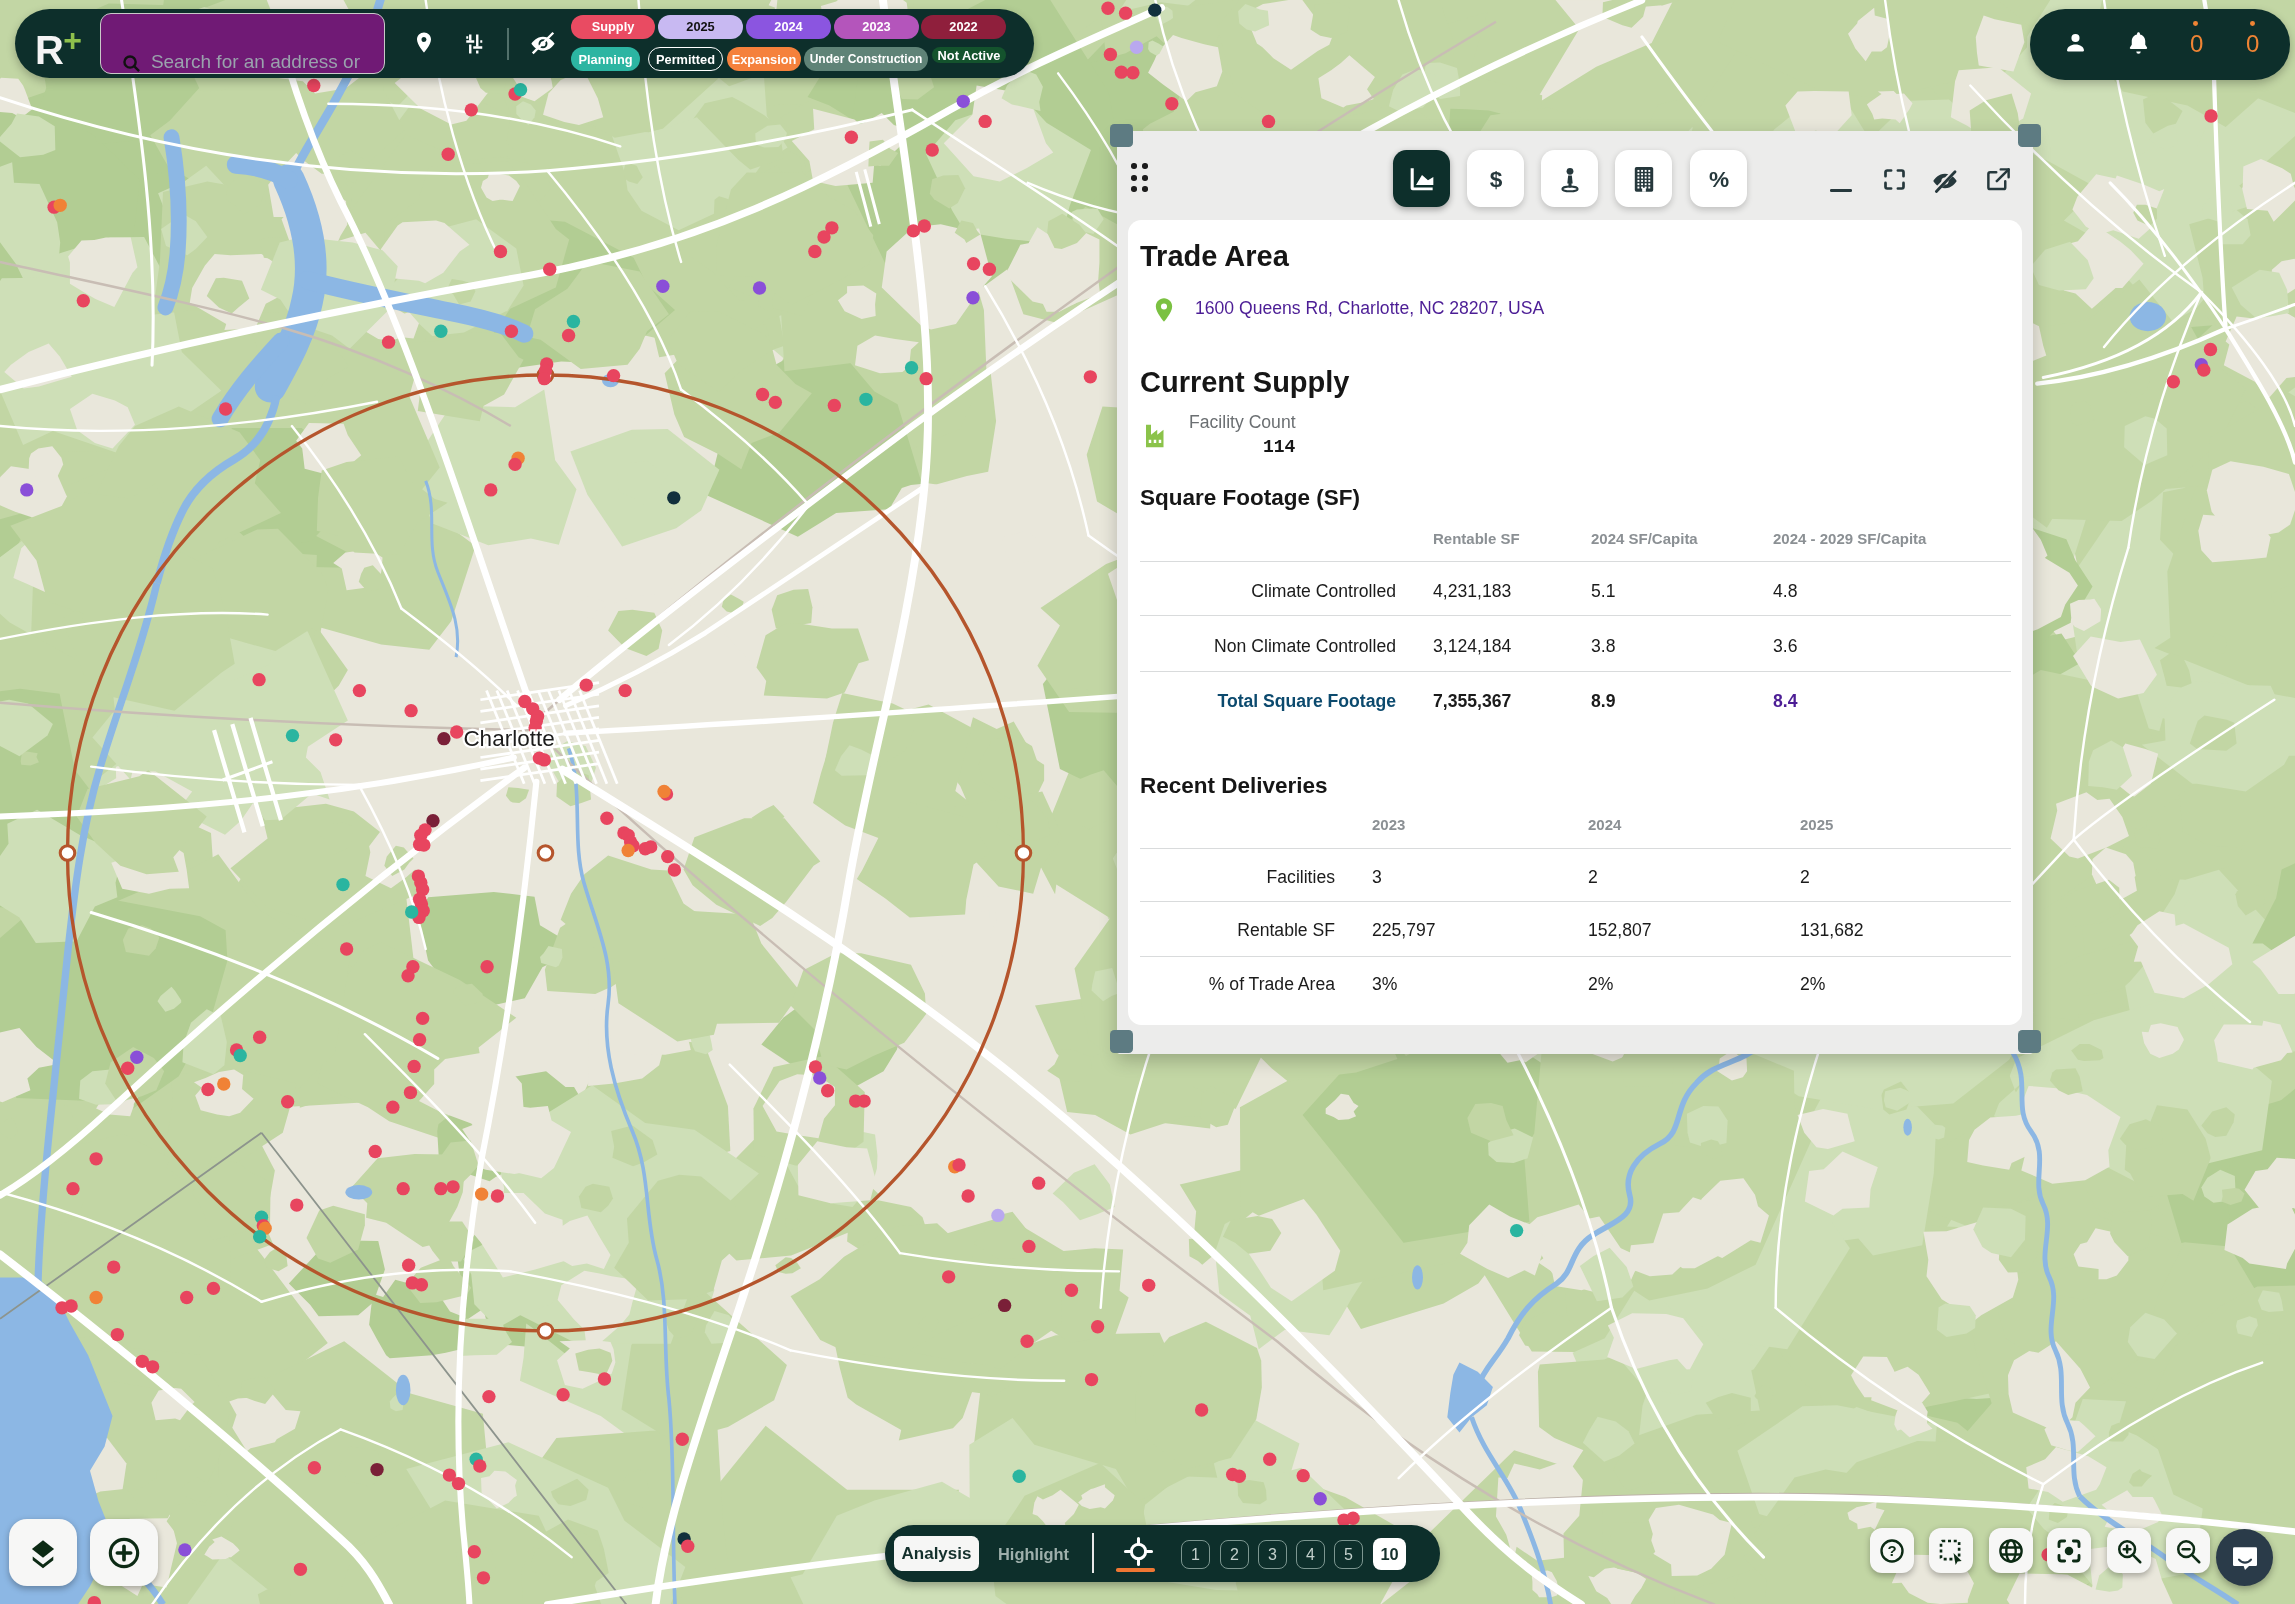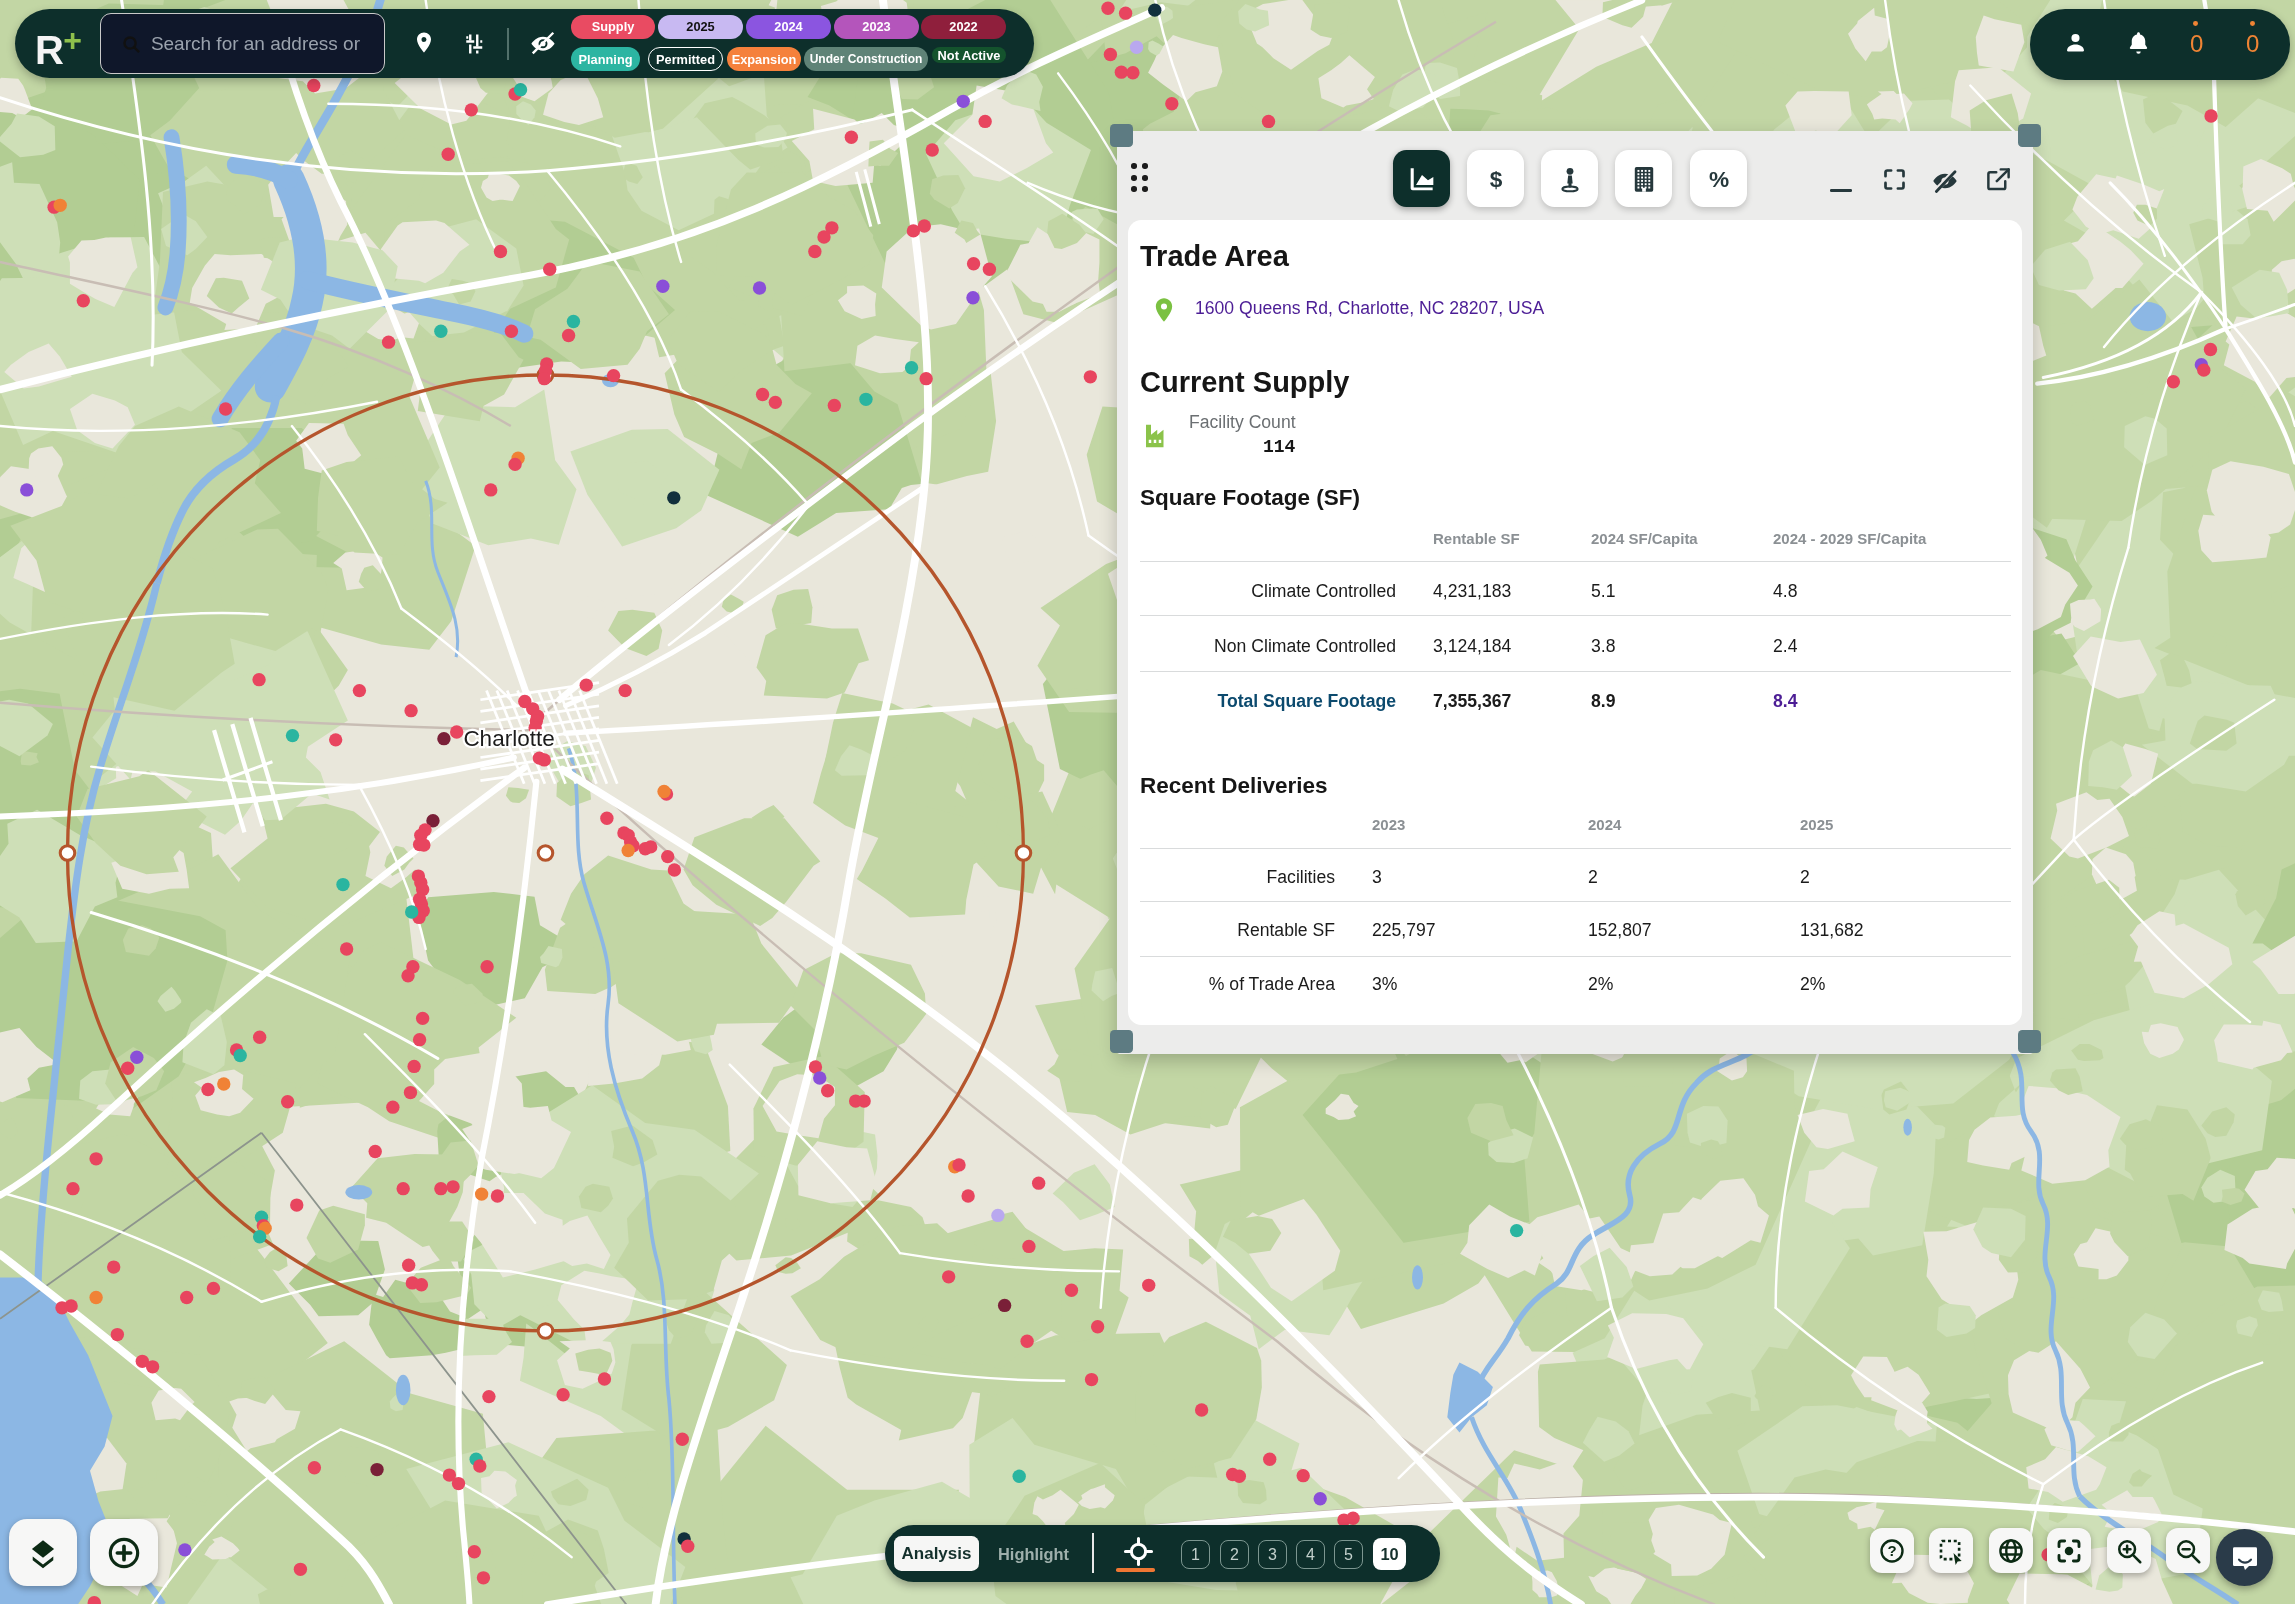--- a/index.html
+++ b/index.html
@@ -1248,21 +1248,21 @@
 <circle cx="2143" cy="2426" r="11" fill="#e8455f"></circle>
 <circle cx="2171" cy="2464" r="11" fill="#8a4fd8"></circle>
 <circle cx="2210" cy="2499" r="11" fill="#e8455f"></circle>
 <circle cx="2225" cy="2496" r="11" fill="#e8455f"></circle>
 <circle cx="2494" cy="2023" r="11" fill="#2ab5a0"></circle>
 <circle cx="3368" cy="2556" r="11" fill="#e8455f"></circle>
 <text x="762" y="1226" font-family="Liberation Sans, sans-serif" font-size="37" fill="#1c1c1c" stroke="#ffffff" stroke-width="7" paint-order="stroke">Charlotte</text>
 </svg>
 <div class="abs dark" style="left:14.6px;top:9px;width:1019px;height:69px;border-radius:35px;box-shadow:0 3.6px 8.5px rgba(0,0,0,.25);"></div>
 <div class="abs" style="left:35px;top:22px;font-weight:700;font-size:40px;color:#f4f4f4;">R<span style="color:#8ec04c;font-size:32px;vertical-align:13.4px;margin-left:-0.6px;">+</span></div>
-<div class="abs" style="left:100px;top:13.4px;width:285px;height:61px;background:#0f172a;border:1.2px solid #c9c9c9;border-radius:11px;display:flex;align-items:center;">
+<div class="abs" style="left:100px;top:13.4px;width:285px;height:61px;background:#701a75;border:1.2px solid #c9c9c9;border-radius:11px;display:flex;align-items:flex-end;">
 <svg width="20.7" height="20.7" style="margin-left:19.5px;" viewBox="0 0 24 24" fill="none" stroke="#111" stroke-width="2.8">
         <circle cx="10.5" cy="10.5" r="6.5"></circle>
         <path d="M15.5 15.5 L21 21"></path>
       </svg>
 <span style="margin-left:9.7px;font-size:19px;color:#9aa2ad;">Search for an address or</span>
     </div>
 <svg class="abs" style="left:412px;top:29px;" width="24" height="27" viewBox="0 0 24 24" fill="#fff">
       <path d="M12 2C8.1 2 5 5.1 5 9c0 5.2 7 13 7 13s7-7.8 7-13c0-3.9-3.1-7-7-7zm0 9.5A2.5 2.5 0 1 1 12 6.5a2.5 2.5 0 0 1 0 5z"></path>
     </svg>
 <svg class="abs" style="left:460px;top:32px;" width="25.5" height="24" viewBox="0 0 24 24" stroke="#fff" stroke-width="2.4" fill="none">
@@ -1409,21 +1409,21 @@
 <div class="abs" style="left:1140px;top:561px;width:871px;height:1.2px;background:#d9dbdc;"></div>
 <div class="abs" style="left:1140px;top:615px;width:871px;height:1.2px;background:#d9dbdc;"></div>
 <div class="abs" style="left:1140px;top:671px;width:871px;height:1.2px;background:#d9dbdc;"></div>
 <div class="abs" style="left:1153px;top:581px;width:243px;text-align:right;font-size:17.6px;font-weight:400;color:#1b1b1b;">Climate Controlled</div>
 <div class="abs" style="left:1433px;top:581px;font-size:17.6px;font-weight:400;color:#1b1b1b;">4,231,183</div>
 <div class="abs" style="left:1591px;top:581px;font-size:17.6px;font-weight:400;color:#1b1b1b;">5.1</div>
 <div class="abs" style="left:1773px;top:581px;font-size:17.6px;font-weight:400;color:#1b1b1b;">4.8</div>
 <div class="abs" style="left:1153px;top:636px;width:243px;text-align:right;font-size:17.6px;font-weight:400;color:#1b1b1b;">Non Climate Controlled</div>
 <div class="abs" style="left:1433px;top:636px;font-size:17.6px;font-weight:400;color:#1b1b1b;">3,124,184</div>
 <div class="abs" style="left:1591px;top:636px;font-size:17.6px;font-weight:400;color:#1b1b1b;">3.8</div>
-<div class="abs" style="left:1773px;top:636px;font-size:17.6px;font-weight:400;color:#1b1b1b;">2.4</div>
+<div class="abs" style="left:1773px;top:636px;font-size:17.6px;font-weight:400;color:#1b1b1b;">3.6</div>
 <div class="abs" style="left:1153px;top:691px;width:243px;text-align:right;font-size:17.6px;font-weight:700;color:#0c4a6e;">Total Square Footage</div>
 <div class="abs" style="left:1433px;top:691px;font-size:17.6px;font-weight:700;color:#1b1b1b;">7,355,367</div>
 <div class="abs" style="left:1591px;top:691px;font-size:17.6px;font-weight:700;color:#1b1b1b;">8.9</div>
 <div class="abs" style="left:1773px;top:691px;font-size:17.6px;font-weight:700;color:#4c1d95;">8.4</div>
 <div class="abs" style="left:1140px;top:773px;font-size:22.5px;font-weight:700;color:#161616;">Recent Deliveries</div>
 <div class="abs" style="left:1372px;top:816px;font-size:15px;font-weight:700;color:#8b9094;">2023</div>
 <div class="abs" style="left:1588px;top:816px;font-size:15px;font-weight:700;color:#8b9094;">2024</div>
 <div class="abs" style="left:1800px;top:816px;font-size:15px;font-weight:700;color:#8b9094;">2025</div>
 <div class="abs" style="left:1140px;top:848px;width:871px;height:1.2px;background:#d9dbdc;"></div>
 <div class="abs" style="left:1140px;top:901px;width:871px;height:1.2px;background:#d9dbdc;"></div>

